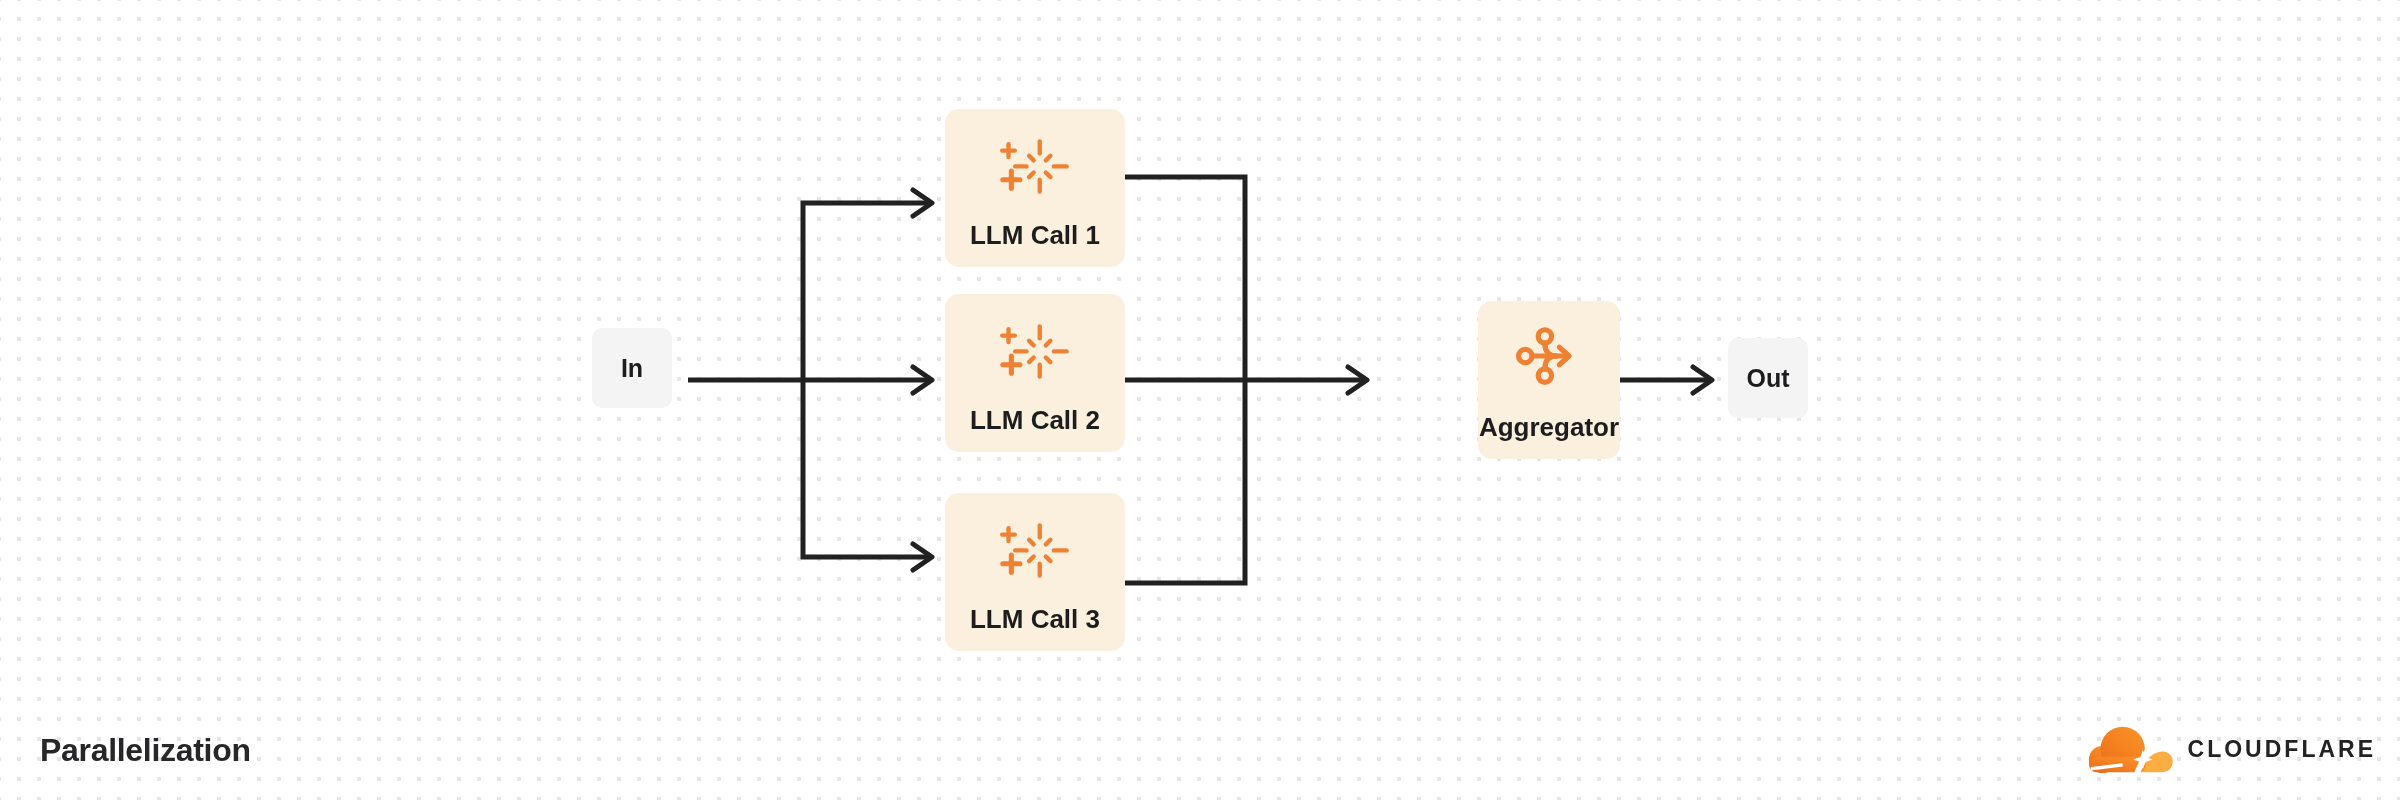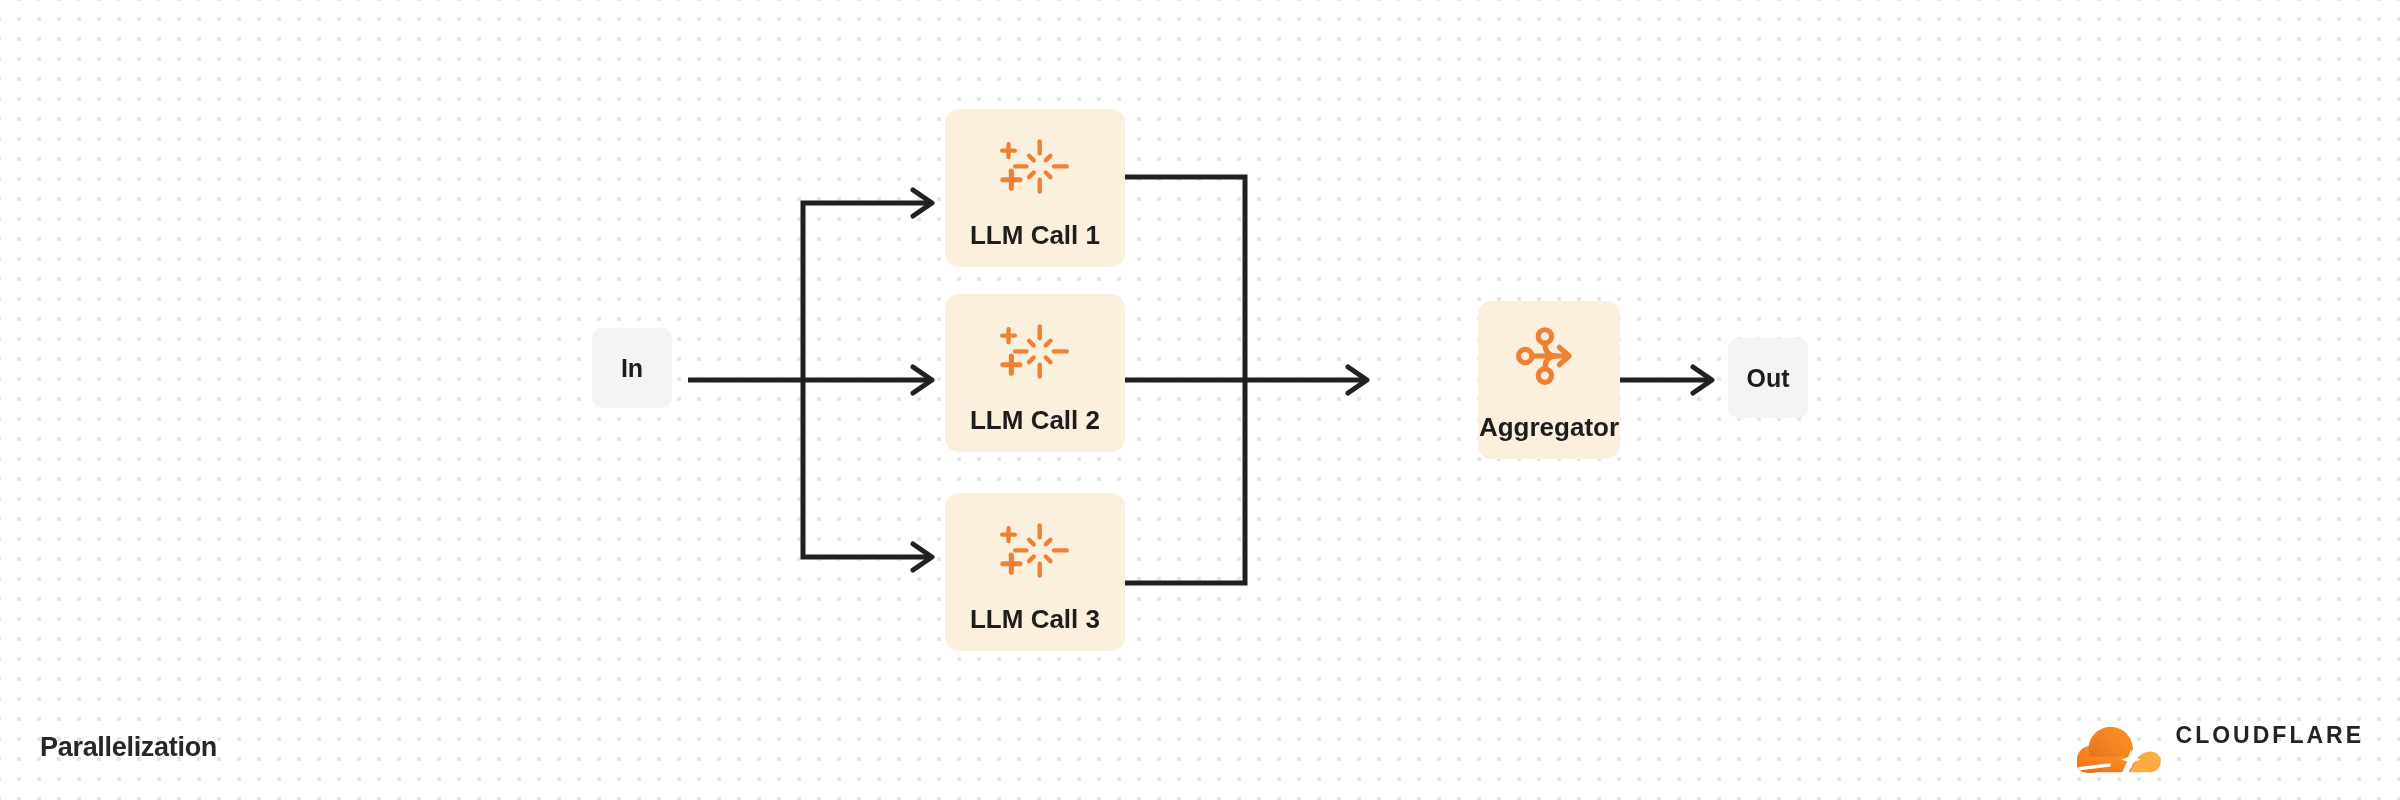--- a/index.html
+++ b/index.html
@@ -84,32 +84,32 @@
     left: 0; right: 0;
     font-size: 26px;
   }
 
   .icon-stroke { stroke: var(--accent-orange); }
 
   .diagram-title {
     position: absolute;
     left: 40px;
     top: 732px;
-    font-size: 27px;
+    font-size: 32px;
     font-weight: 700;
     letter-spacing: -0.3px;
     color: #27272A;
   }
 
   .brand {
     position: absolute;
-    right: 36px;
+    right: 24px;
     top: 722px;
     display: flex;
-    align-items: flex-start;
+    align-items: center;
     gap: 13px;
   }
   .brand-text {
     color: #232323;
     font-size: 23px;
     font-weight: 800;
     letter-spacing: 3px;
   }
 </style>
 </head>

